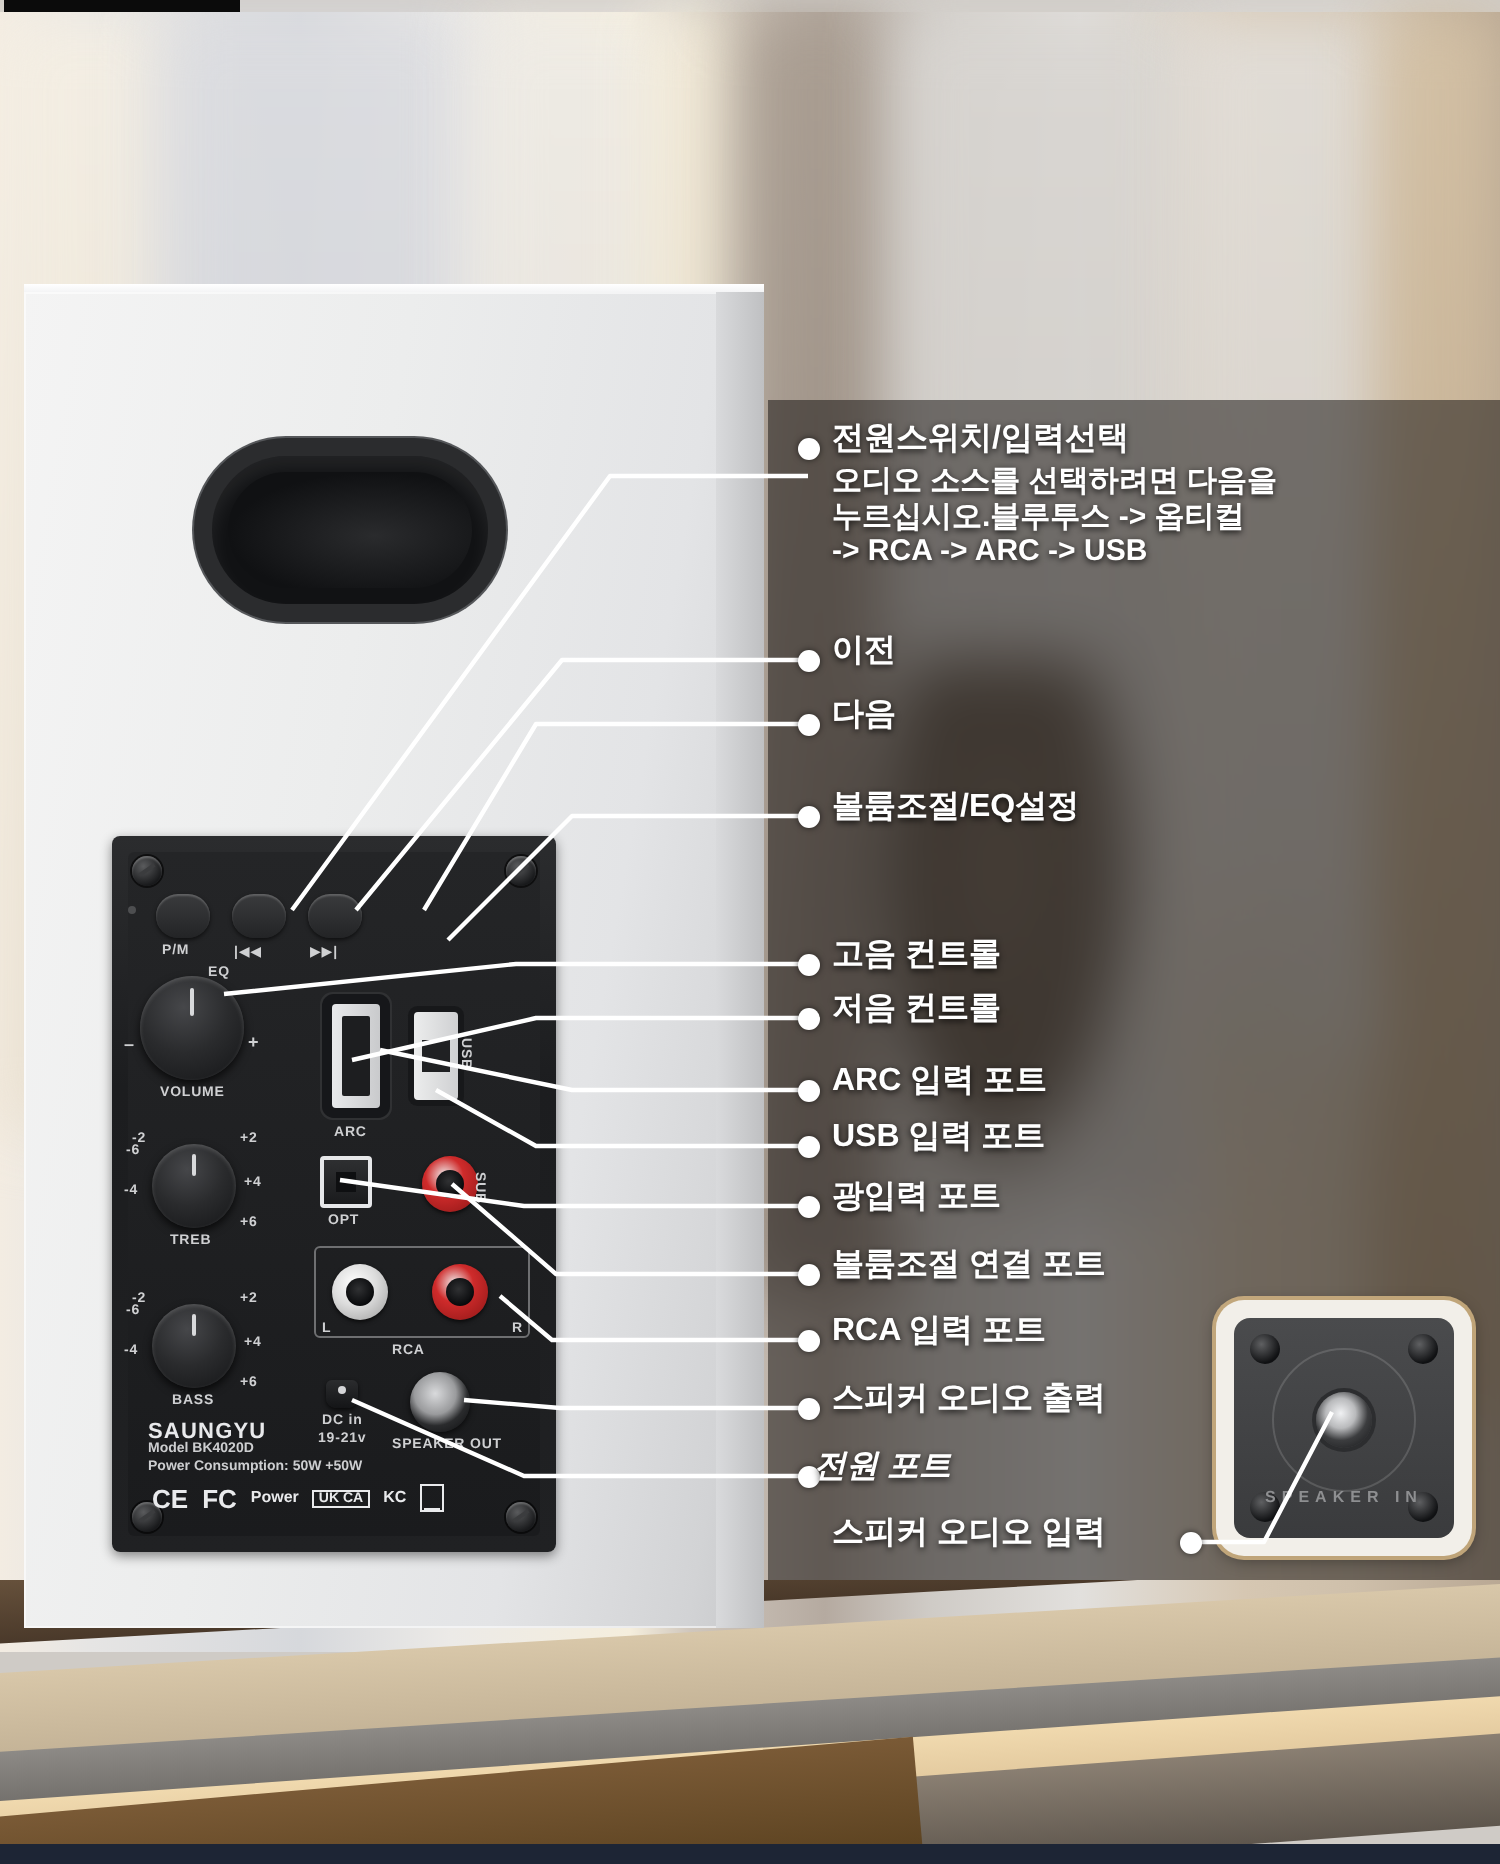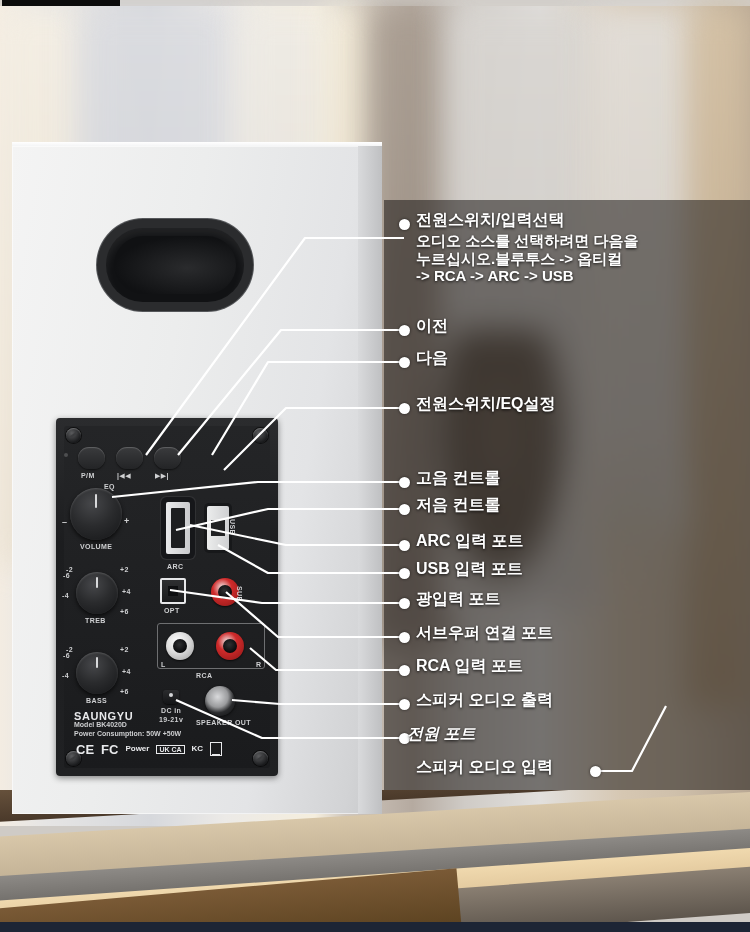--- a/index.html
+++ b/index.html
@@ -372,20 +372,31 @@
   <div class="pwr">Power Consumption:  50W +50W</div>
   <div class="certs">
     <span class="cert">CE</span>
     <span class="cert">FC</span>
     <span class="cert small">Power</span>
     <span class="cert-box">UK CA</span>
     <span class="cert small">KC</span>
     <span class="cert-bin"></span>
   </div>
 
+  <div class="inset">
+    <div class="inset-plate">
+      <div class="sc ip-tl"></div>
+      <div class="sc ip-tr"></div>
+      <div class="sc ip-bl"></div>
+      <div class="sc ip-br"></div>
+      <div class="inset-ring"></div>
+      <div class="inset-jack"></div>
+      <div class="inset-label">SPEAKER IN</div>
+    </div>
+  </div>
 
   <svg class="lines" viewBox="0 0 750 932">
     <g stroke="#ffffff" stroke-width="2.2" fill="none" stroke-linejoin="round">
       <path d="M146,455 L305,238 L404,238"></path>
       <path d="M178,455 L281,330 L404,330"></path>
       <path d="M212,455 L268,362 L404,362"></path>
       <path d="M224,470 L286,408 L404,408"></path>
       <path d="M112,497 L258,482 L404,482"></path>
       <path d="M176,530 L268,509 L404,509"></path>
       <path d="M190,525 L286,545 L404,545"></path>
@@ -415,28 +426,28 @@
   <div class="dot" style="left:590px; top:766px;"></div>
 
   <div class="ann small" style="left:416px; top:232px;">오디오 소스를 선택하려면 다음을
 누르십시오.블루투스 -&gt; 옵티컬
 -&gt; RCA -&gt; ARC -&gt; USB</div>
   <div class="ann" style="left:416px; top:211px;">전원스위치/입력선택</div>
 
   <div class="ann" style="left:416px; top:317px;">이전</div>
   <div class="ann" style="left:416px; top:349px;">다음</div>
 
-  <div class="ann" style="left:416px; top:395px;">전원스위치/EQ설정</div>
+  <div class="ann" style="left:416px; top:395px;">볼륨조절/EQ설정</div>
 
   <div class="ann" style="left:416px; top:469px;">고음 컨트롤</div>
   <div class="ann" style="left:416px; top:496px;">저음 컨트롤</div>
   <div class="ann" style="left:416px; top:532px;">ARC 입력 포트</div>
   <div class="ann" style="left:416px; top:560px;">USB 입력 포트</div>
   <div class="ann" style="left:416px; top:590px;">광입력 포트</div>
-  <div class="ann" style="left:416px; top:624px;">서브우퍼 연결 포트</div>
+  <div class="ann" style="left:416px; top:624px;">볼륨조절 연결 포트</div>
   <div class="ann" style="left:416px; top:657px;">RCA 입력 포트</div>
   <div class="ann" style="left:416px; top:691px;">스피커 오디오 출력</div>
   <div class="ann" style="left:407px; top:725px;font-style:italic;">전원 포트</div>
   <div class="ann" style="left:416px; top:758px;">스피커 오디오 입력</div>
 
   <div class="topbar"></div>
   <div class="bottombar"></div>
 </div>
 
 </body></html>

